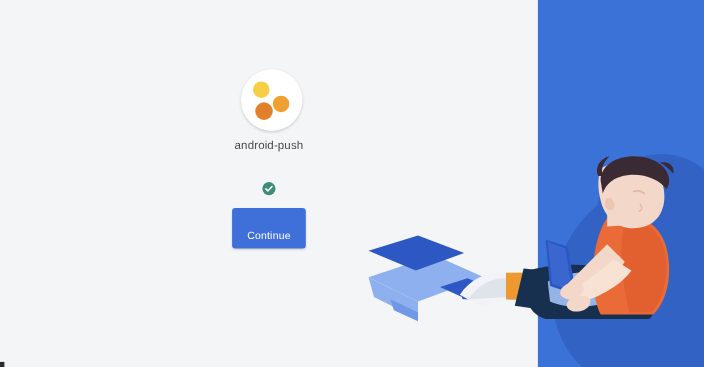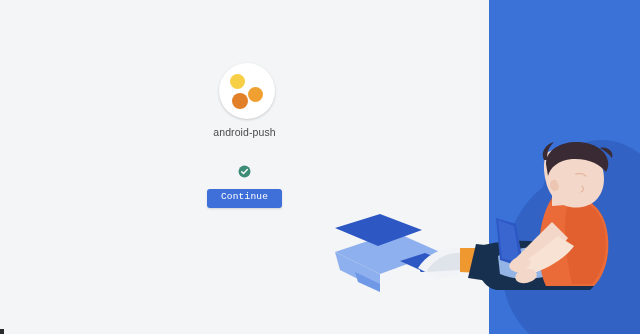--- a/index.html
+++ b/index.html
@@ -126,24 +126,24 @@
     top: 189px;
     width: 489px;
     display: flex;
     justify-content: center;
   }
   .continue-btn {
     background: #3f6fd8;
     color: #ffffff;
     border: none;
     border-radius: 3px;
-    font-family: Liberation Mono, monospace;
+    font-family: Liberation Sans, sans-serif;
     font-size: 9.5px;
     letter-spacing: 0.2px;
-    padding: 2px 14px 6px 14px;
+    padding: 20px 14px 6px 14px;
     cursor: pointer;
     box-shadow: 0 1px 2px rgba(60,64,67,0.18);
   }
 
   
   .corner-artifact {
     position: absolute;
     left: 0;
     bottom: 0;
     width: 4px;

